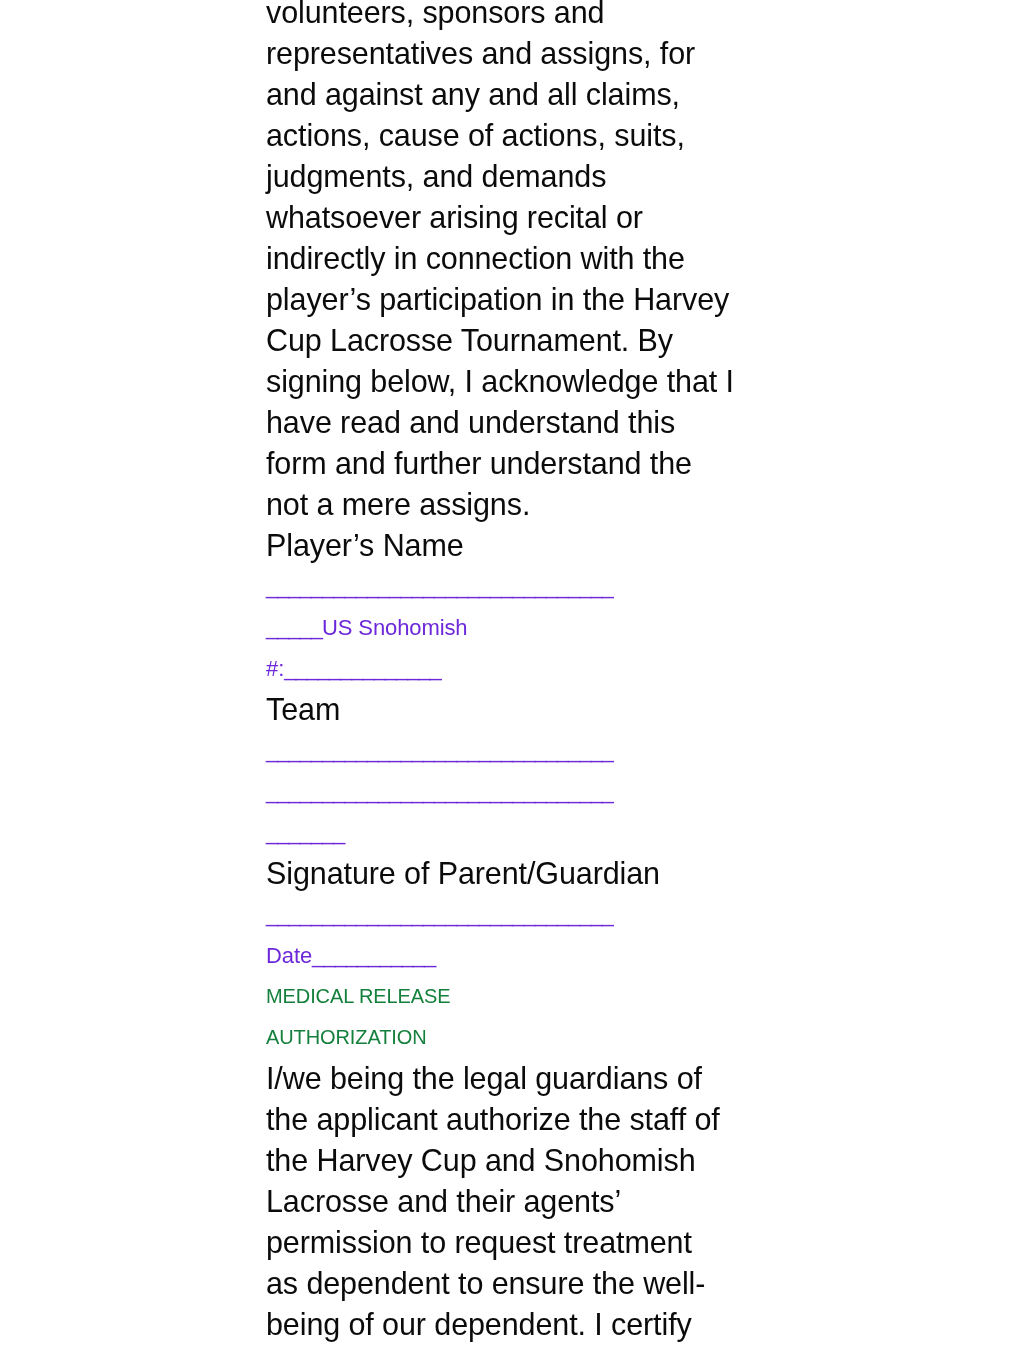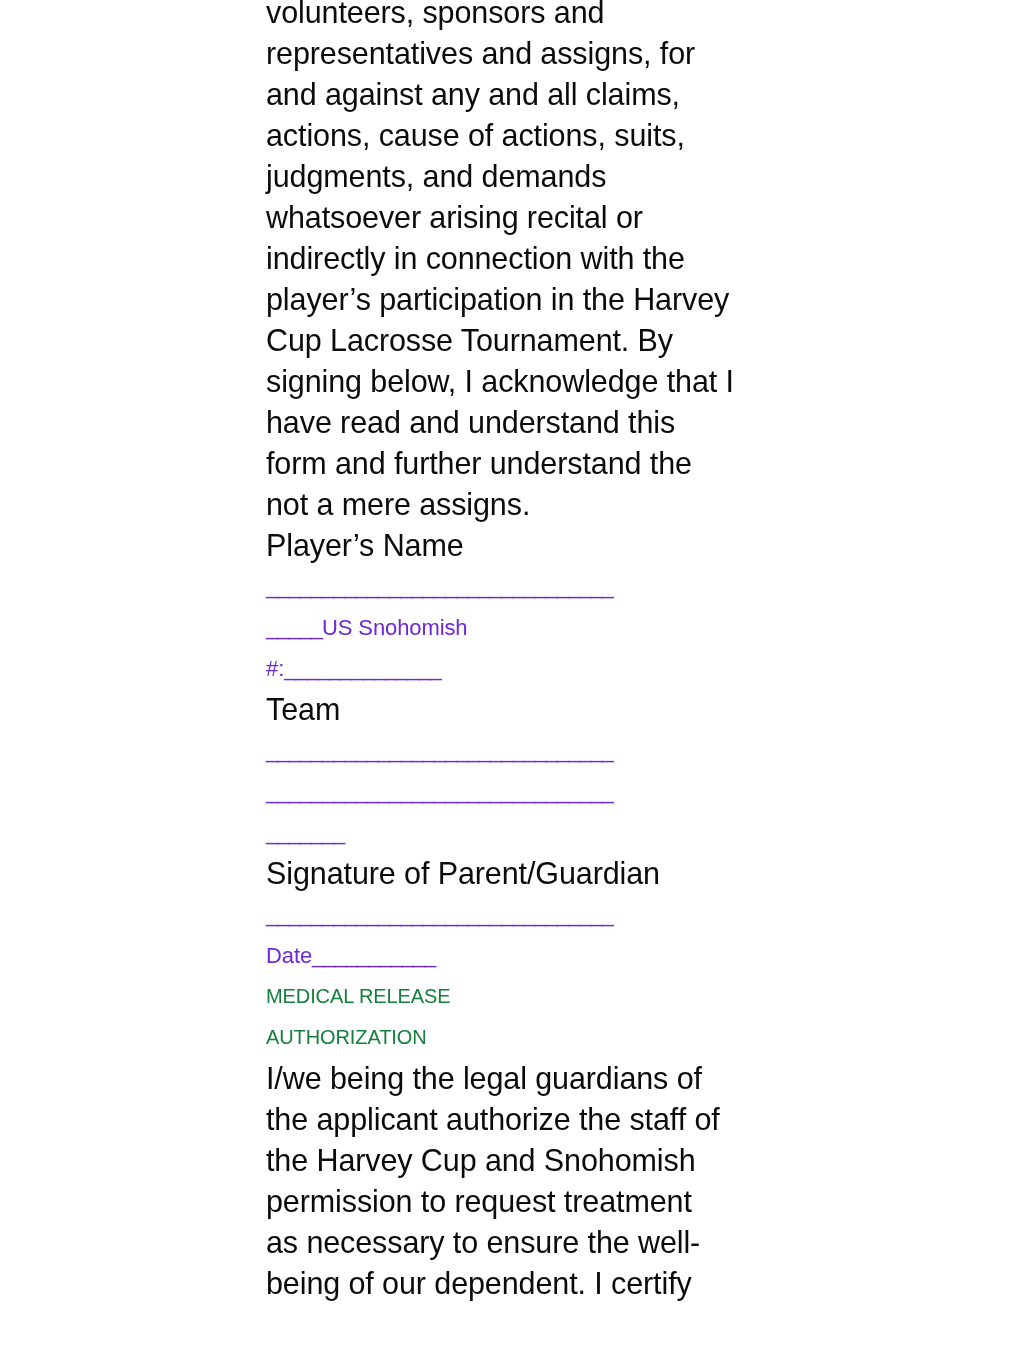--- a/index.html
+++ b/index.html
@@ -97,19 +97,20 @@
 
     <div class="rule-line"><span>Date</span><span class="u">___________</span></div>
 
     <div class="heading">MEDICAL RELEASE</div>
     <div class="heading">AUTHORIZATION</div>
 
     <div>
       <div class="line">I/we being the legal guardians of</div>
       <div class="line">the applicant authorize the staff of</div>
       <div class="line">the Harvey Cup and Snohomish</div>
+      <div class="line">Lacrosse and their agents’</div>
       <div class="line">permission to request treatment</div>
-      <div class="line">as necessary to ensure the well-</div>
+      <div class="line">as dependent to ensure the well-</div>
       <div class="line">being of our dependent. I certify</div>
     </div>
 
   </div>
 </div>
 
 </body></html>

